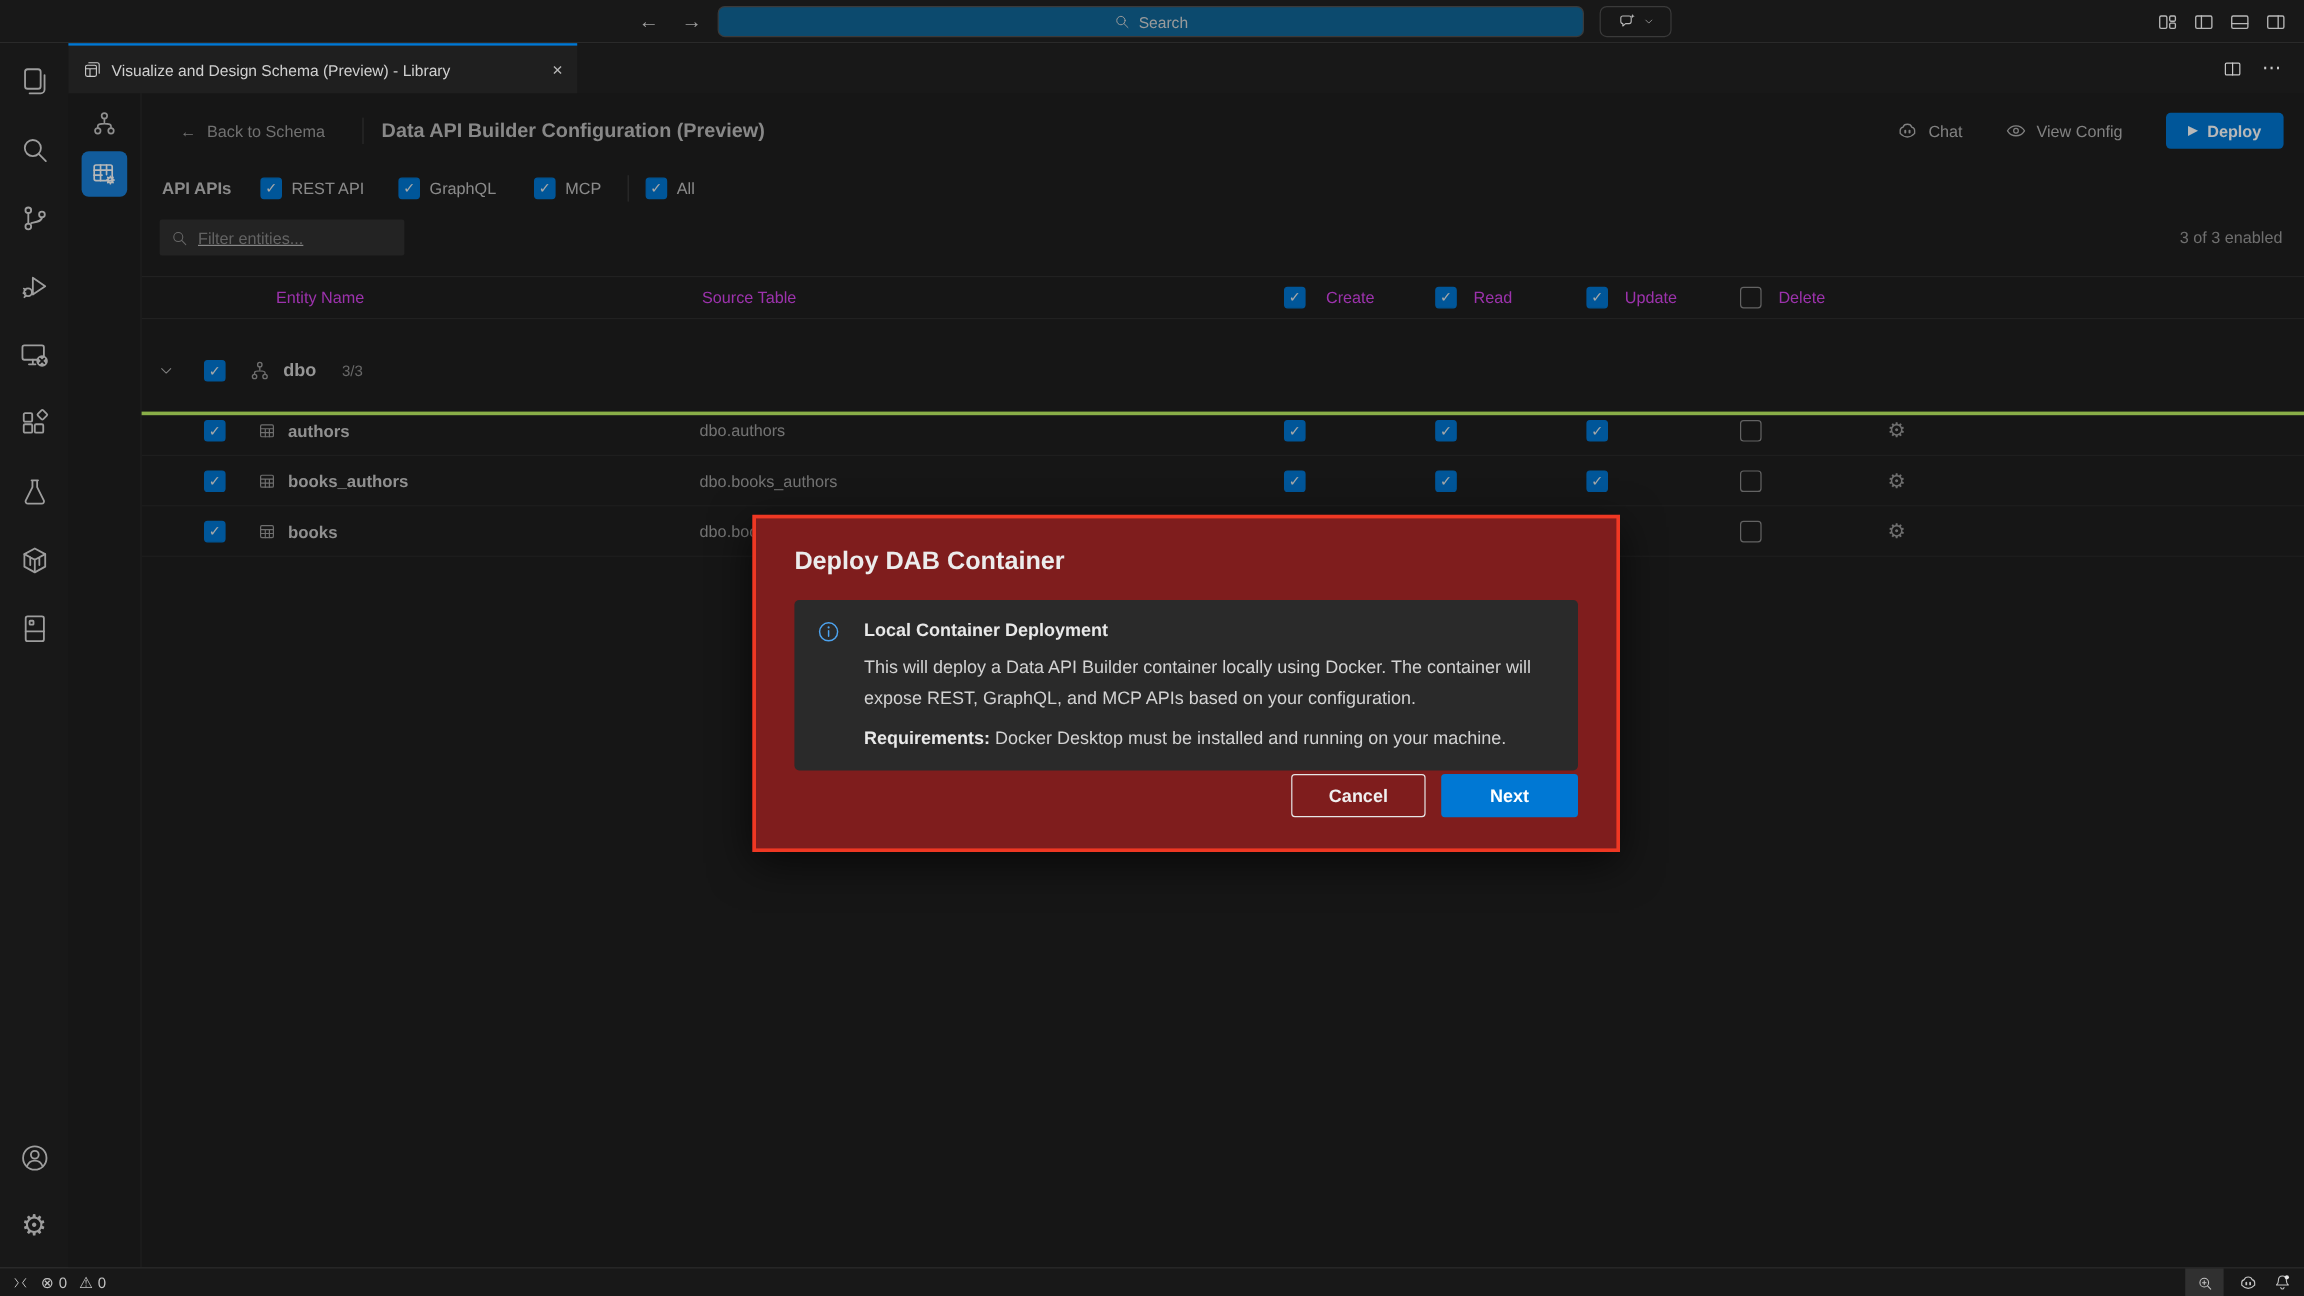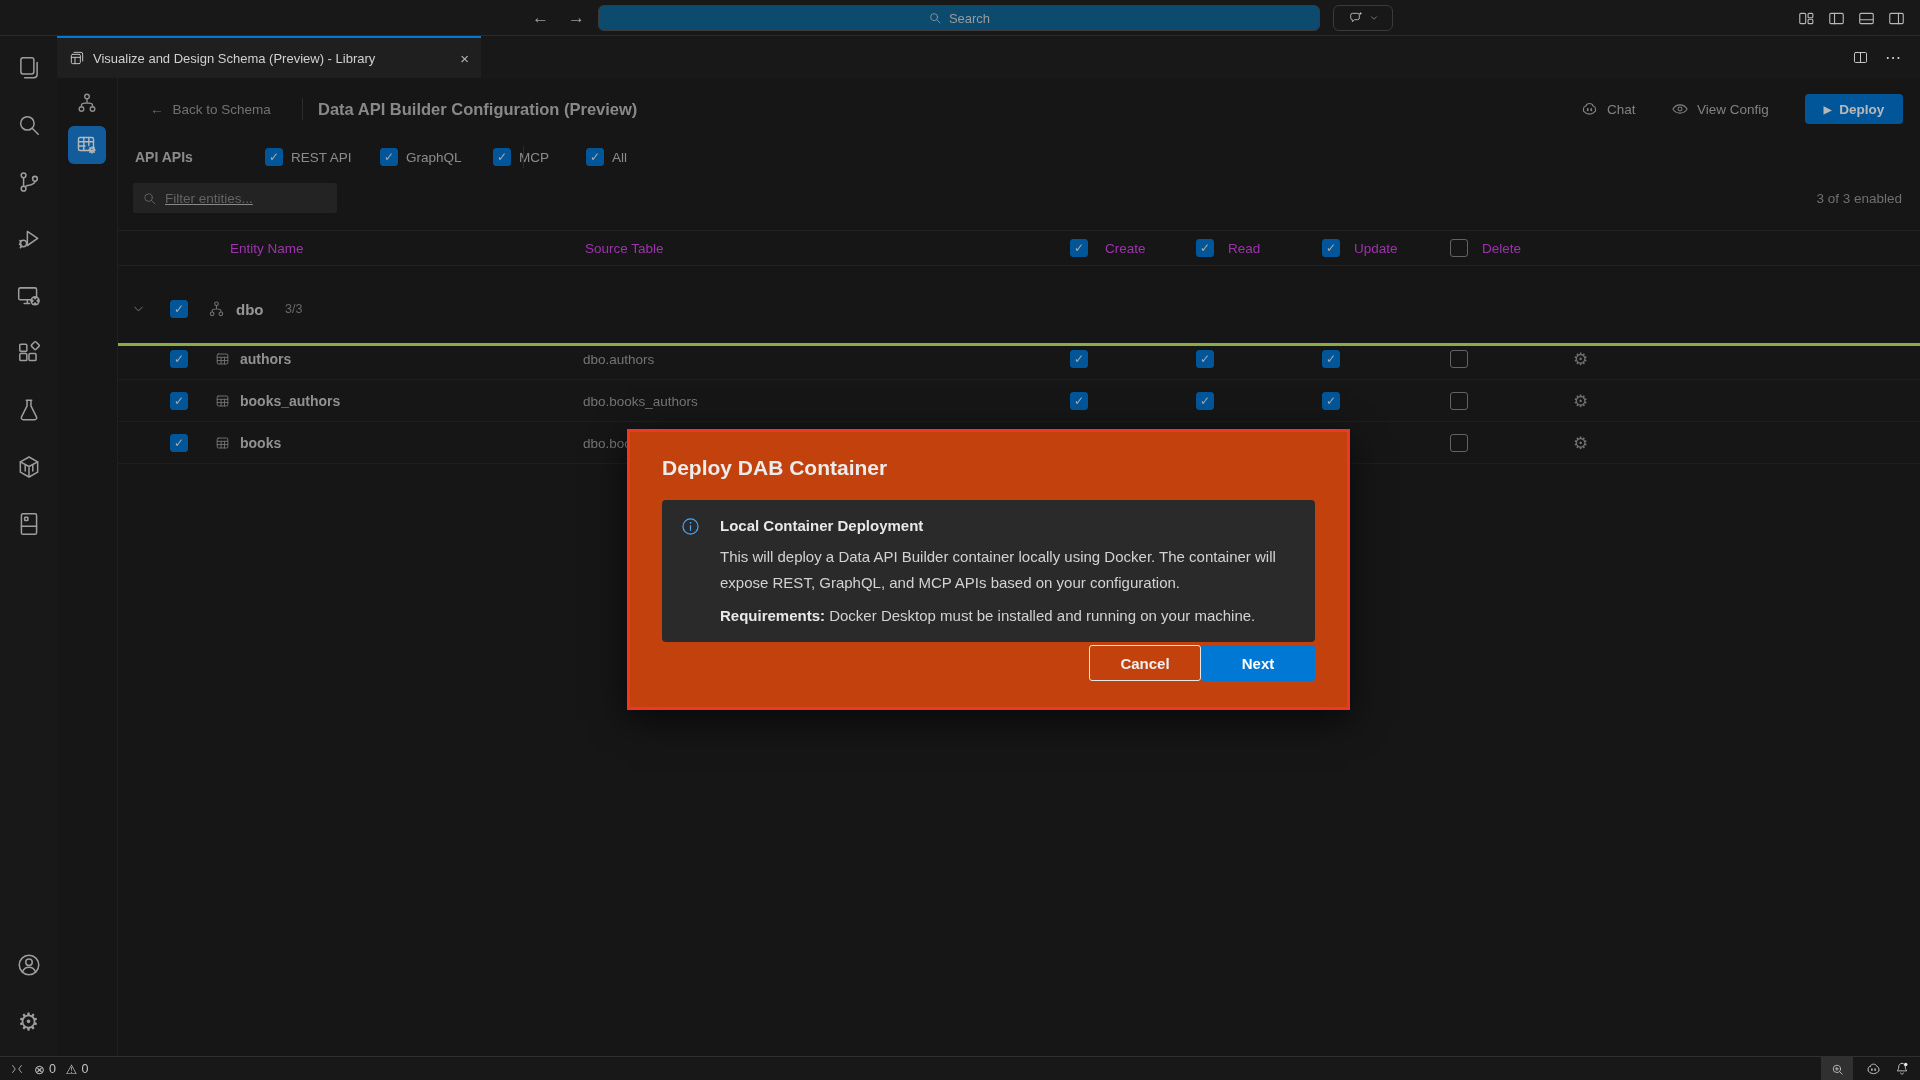--- a/index.html
+++ b/index.html
@@ -53,21 +53,21 @@
   #hdr-divider { position:absolute; left:184px; top:20px; width:1px; height:22px; background:#3c3c3c; }
   #page-title { position:absolute; left:200px; top:0; height:62px; display:flex; align-items:center; font-size:16.5px; font-weight:bold; color:#bdbdbd; }
   .hdr-action { position:absolute; top:0; height:62px; display:flex; align-items:center; gap:8px; color:#b3b3b3; font-size:13.5px; cursor:pointer; }
   #chat-action { left:1462px; } #viewconfig-action { left:1553px; }
   #deploy-btn { position:absolute; left:1687px; top:16px; width:98px; height:30px; background:#0078d4; color:#ffffff; border:none; border-radius:4px; display:flex; align-items:center; justify-content:center; gap:8px; font-size:13.5px; font-weight:bold; cursor:pointer; }
   #deploy-btn .play { font-size:10px; }
 
   
   #api-row { position:absolute; left:0; top:64px; width:100%; height:30px; }
   #api-label { position:absolute; left:17px; top:50%; transform:translateY(-50%); font-size:14px; font-weight:bold; color:#c0c0c0; }
-  .opt { position:absolute; top:50%; transform:translateY(-50%); display:flex; align-items:center; gap:8px;margin-left:48px; }
+  .opt { position:absolute; top:50%; transform:translateY(-50%); display:flex; align-items:center; gap:8px; }
   .olabel { font-size:13.5px; color:#c0c0c0; }
   #api-div { position:absolute; left:405px; top:4px; width:1px; height:22px; background:#3c3c3c; }
 
   
   .cb { width:18px; height:18px; border-radius:3px; border:1px solid #8a8a8a; background:transparent; display:flex; align-items:center; justify-content:center; flex:0 0 auto; cursor:pointer; }
   .cb.checked { background:#0078d4; border-color:#0078d4; }
   .cb.checked::after { content:"✓"; color:#eaeaea; font-size:12px; font-weight:bold; }
 
   
   #filter-row { position:absolute; left:0; top:105px; width:100%; height:30px; }
@@ -86,29 +86,29 @@
   #row-0 { top:260px; } #row-1 { top:302px; } #row-2 { top:344px; }
   .ename { font-size:14px; font-weight:bold; color:#c8c8c8; }
   .esrc { font-size:13.5px; color:#a0a0a0; }
   .gname { font-size:15px; font-weight:bold; color:#d0d0d0; }
   .gcount { font-size:12.5px; color:#909090; }
   .gear-glyph { font-size:17px; color:#9a9a9a; line-height:1; cursor:pointer; }
   .row-icon { color:#9a9a9a; }
   .chev { color:#b0b0b0; cursor:pointer; }
 
   
-  #dialog { position:absolute; left:570px; top:351px; width:723px; height:281px; background:#c2410c; border:3px solid #ef3823; z-index:3; box-shadow:0 10px 34px rgba(0,0,0,0.65); }
+  #dialog { position:absolute; left:570px; top:351px; width:723px; height:281px; background:#7f1d1d; border:3px solid #ef3823; z-index:3; box-shadow:0 10px 34px rgba(0,0,0,0.65); }
   #dialog-title { position:absolute; left:32px; top:24px; font-size:21px; font-weight:bold; color:#ececec; }
   #info-box { position:absolute; left:32px; top:68px; width:653px; height:142px; background:#2a2a2a; border-radius:4px; }
   #info-icon { position:absolute; left:18px; top:16px; }
   #info-heading { position:absolute; left:58px; top:17px; font-size:15px; font-weight:bold; color:#e8e8e8; }
   #info-body { position:absolute; left:58px; top:44px; width:575px; font-size:15px; line-height:1.72; color:#d2d2d2; }
   #info-req { position:absolute; left:58px; top:107px; width:575px; font-size:15px; color:#d2d2d2; }
   #info-req b { color:#e8e8e8; }
-  #dialog-buttons { position:absolute; right:32px; bottom:26px; display:flex; }
+  #dialog-buttons { position:absolute; right:32px; bottom:26px; display:flex; gap:13px; }
   #cancel-btn { width:112px; height:36px; background:transparent; border:1px solid #e6e6e6; border-radius:3px; color:#f0f0f0; font-size:15px; font-weight:bold; font-family:inherit; cursor:pointer; }
   #next-btn { width:114px; height:36px; background:#0078d4; border:none; border-radius:3px; color:#ffffff; font-size:15px; font-weight:bold; font-family:inherit; cursor:pointer; }
 
   
   #status-bar { position:absolute; left:0; top:1056px; width:1920px; height:24px; background:#181818; border-top:1px solid #2f2f2f; font-size:12.5px; color:#c3c3c3; }
   #sb-left { position:absolute; left:10px; top:0; height:24px; display:flex; align-items:center; gap:10px; }
   .sb-item { display:flex; align-items:center; gap:4px; cursor:pointer; }
   .sb-glyph { font-size:13px; }
   #sb-right { position:absolute; right:10px; top:0; height:24px; display:flex; align-items:center; gap:12px; }
   #sb-zoom { background:#303030; height:24px; width:32px; display:flex; align-items:center; justify-content:center; }

